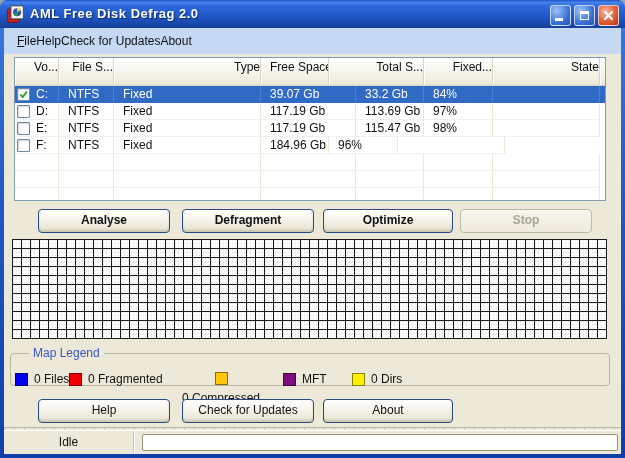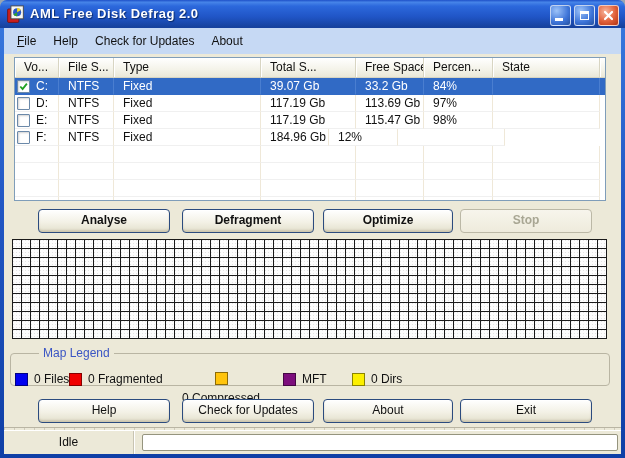--- a/index.html
+++ b/index.html
@@ -18,29 +18,29 @@
     border:1px solid rgba(255,255,255,.7);box-sizing:border-box;cursor:pointer;}
   .cap.min{left:550px;background:radial-gradient(circle at 30% 25%,#9CC2F8,#3D74D8 60%,#24509F);}
   .cap.max{left:574px;background:radial-gradient(circle at 30% 25%,#9CC2F8,#3D74D8 60%,#24509F);}
   .cap.close{left:598px;background:radial-gradient(circle at 35% 30%,#F8B69E,#E0603A 55%,#B23312);}
   .glyph-min{position:absolute;left:4px;bottom:4px;width:8px;height:3px;background:#fff;}
   .glyph-max{position:absolute;left:5px;top:5px;width:9px;height:9px;box-sizing:border-box;
     border:1px solid #fff;border-top-width:3px;}
   .cap svg{position:absolute;left:3px;top:3px;}
   
   .menubar{position:absolute;left:4px;top:28px;width:617px;height:26px;background:#C6D9F4;
-    display:flex;align-items:center;padding-left:13px;gap:17px;box-sizing:border-box;}
+    display:flex;align-items:center;padding-left:13px;box-sizing:border-box;}
   .menu-item{white-space:nowrap;cursor:default;}
   
   .client{position:absolute;left:4px;top:54px;width:617px;height:400px;background:#ECE9D8;}
   
   .listview{position:absolute;left:10px;top:3px;width:592px;height:144px;background:#fff;
     border:1px solid #7F9DB9;box-sizing:border-box;overflow:hidden;}
-  .lv-header{display:flex;height:20px;background:linear-gradient(#FFFFFF,#F4F3E9 60%,#EAE8D8);
-    border-bottom:1px solid #D8D5C2;box-sizing:border-box;}
+  .lv-header{display:flex;height:28px;background:linear-gradient(#FFFFFF,#F4F3E9 60%,#EAE8D8);
+    border-bottom:1px solid #D8D5C2;box-sizing:border-box;text-align:right;}
   .lv-hcell{box-sizing:border-box;flex:none;padding:2px 0 0 9px;border-right:1px solid #D8D5C2;
     box-shadow:inset 1px 0 0 #fff;white-space:nowrap;overflow:hidden;cursor:default;}
   .lv-row{display:flex;height:17px;}
   .lv-cell{box-sizing:border-box;flex:none;padding-left:9px;height:17px;line-height:16px;
     border-right:1px solid #EFE8D8;border-bottom:1px solid #F0F0F0;white-space:nowrap;overflow:hidden;}
   .lv-cell.c0{display:flex;align-items:center;padding-left:2px;gap:6px;}
   .lv-row.selected{color:#fff;}
   .lv-row.selected .lv-cell{border-right-color:#4A7ED0;border-bottom-color:transparent;}
   .checkbox{width:13px;height:13px;flex:none;background:#fff;border:1px solid #6B89A9;
     border-radius:1px;box-sizing:border-box;display:inline-flex;align-items:center;justify-content:center;
@@ -56,21 +56,21 @@
   .defrag-map{position:absolute;left:8px;top:185px;background-color:#FCFCFC;box-sizing:border-box;
     border-right:1px solid #1A1A1A;border-bottom:1px solid #1A1A1A;
     background-image:
       repeating-linear-gradient(to right,#1A1A1A 0 1px,transparent 1px 9px),
       repeating-linear-gradient(to bottom,#1A1A1A 0 1px,transparent 1px 9px),
       radial-gradient(#E4E4E4 .6px,transparent .7px);
     background-size:auto,auto,3px 3px;}
   
   .legend-box{position:absolute;left:6px;top:292px;width:600px;height:40px;margin:0;padding:0;
     border:1px solid #B9B5A3;border-radius:4px;box-sizing:border-box;}
-  .legend-box legend{margin-left:28px;padding:0 4px;color:#3A55C4;font-size:12px;}
+  .legend-box legend{margin-left:18px;padding:0 4px;color:#3A55C4;font-size:12px;}
   .legend-item{position:absolute;top:12px;display:flex;align-items:center;gap:6px;white-space:nowrap;}
   .legend-swatch{width:13px;height:13px;box-sizing:border-box;border:1px solid rgba(0,0,0,.45);flex:none;}
   
   .divider{position:absolute;left:0;top:373px;width:617px;height:4px;
     border-top:1px solid #B9B5A3;border-bottom:1px solid #fff;box-sizing:border-box;
     background-image:repeating-linear-gradient(to right,#CFCBBA 0 1px,transparent 1px 10px);}
   .statusbar{position:absolute;left:0;top:377px;width:617px;height:23px;background:#ECE9D8;
     display:flex;align-items:center;}
   .status-panel{width:130px;height:100%;line-height:23px;text-align:center;box-sizing:border-box;
     border-right:1px solid #C8C4B2;box-shadow:1px 0 0 #fff;}
@@ -112,23 +112,23 @@
       <span class="menu-item">Check for Updates</span>
       <span class="menu-item">About</span>
     </div>
 
   <div class="client">
     <div class="listview">
       <div class="lv-header">
           <div class="lv-hcell" style="width: 44px;">Vo...</div>
           <div class="lv-hcell" style="width: 55px;">File S...</div>
           <div class="lv-hcell" style="width: 147px;">Type</div>
+          <div class="lv-hcell" style="width: 68px;">Free Space</div>
           <div class="lv-hcell" style="width: 95px;">Total S...</div>
-          <div class="lv-hcell" style="width: 68px;">Free Space</div>
-          <div class="lv-hcell" style="width: 69px;">Percen...</div>
+          <div class="lv-hcell" style="width: 69px;">Fixed...</div>
           <div class="lv-hcell" style="width: 107px;">State</div>
           <div class="lv-hcell" style="flex: 1 1 0%;"></div>
         </div>
       <div class="lv-body">
           <div class="lv-row selected" style="background: rgb(49, 106, 197);">
             <div class="lv-cell c0" style="width: 44px;">
               <span class="checkbox">
                 <svg width="11" height="11" viewBox="0 0 12 12">
                   <path d="M2.5 6 L5 8.7 L9.7 2.8" stroke="#21A121" stroke-width="2" fill="none"></path>
                 </svg>
@@ -167,21 +167,21 @@
             <div class="lv-cell" style="width: 107px;"></div>
           </div>
           <div class="lv-row">
             <div class="lv-cell c0" style="width: 44px;">
               <span class="checkbox"></span>
               <span>F:</span>
             </div>
             <div class="lv-cell" style="width: 55px;">NTFS</div>
             <div class="lv-cell" style="width: 147px;">Fixed</div>
             <div class="lv-cell" style="width: 68px;">184.96 Gb</div>
-            <div class="lv-cell" style="width: 69px;">12%</div>
+            <div class="lv-cell" style="width: 69px;">96%</div>
             <div class="lv-cell" style="width: 107px;"></div>
           </div>
           <div class="lv-row">
             <div class="lv-cell" style="width: 44px;"></div>
             <div class="lv-cell" style="width: 55px;"></div>
             <div class="lv-cell" style="width: 147px;"></div>
             <div class="lv-cell" style="width: 95px;"></div>
             <div class="lv-cell" style="width: 68px;"></div>
             <div class="lv-cell" style="width: 69px;"></div>
             <div class="lv-cell" style="width: 107px;"></div>
@@ -252,15 +252,14 @@
       <div class="status-panel">Idle</div>
       <div class="progress-track"></div>
     </div>
   <div class="xp-btn bold" style="left: 34px; top: 155px; width: 132px;">Analyse</div>
       <div class="xp-btn bold" style="left: 178px; top: 155px; width: 132px;">Defragment</div>
       <div class="xp-btn bold" style="left: 319px; top: 155px; width: 130px;">Optimize</div>
       <div class="xp-btn bold disabled" style="left: 456px; top: 155px; width: 132px;">Stop</div>
       <div class="xp-btn" style="left: 34px; top: 345px; width: 132px;">Help</div>
       <div class="xp-btn" style="left: 178px; top: 345px; width: 132px;">Check for Updates</div>
       <div class="xp-btn" style="left: 319px; top: 345px; width: 130px;">About</div>
-      <div class="xp-btn" style="left: 456px; top: 345px; width: 132px;">Exit</div>
     </div>
 </div>
 
 </body></html>

